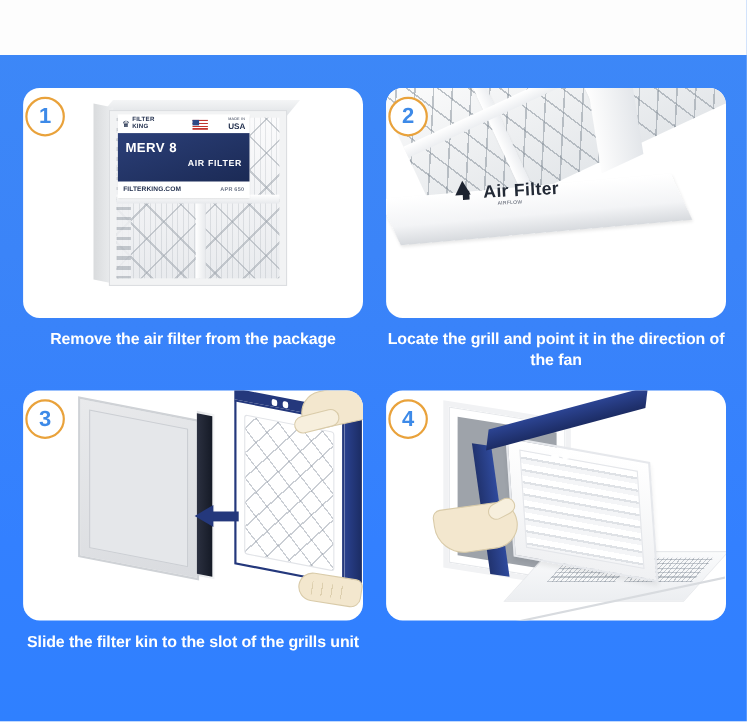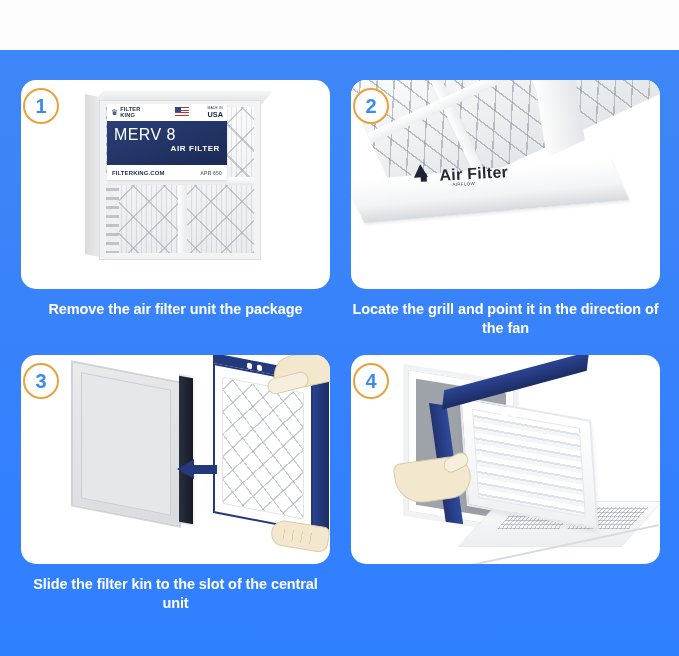--- a/index.html
+++ b/index.html
@@ -191,21 +191,21 @@
   }
   .brand-text {
     font-size: 5.6px;
     font-weight: bold;
     line-height: 5.6px;
     color: #1d2b4a;
     letter-spacing: .2px;
     text-align: left;
   }
   .usa {
-    display: flex; align-items: flex-start; gap: 18px;
+    display: flex; align-items: flex-end; gap: 18px;
   }
   .flag {
     width: 14px; height: 9px;
     background:
       linear-gradient(180deg, #c2352f 0 14.2%, #ffffff 14.2% 28.5%, #c2352f 28.5% 42.8%, #ffffff 42.8% 57.1%, #c2352f 57.1% 71.4%, #ffffff 71.4% 85.7%, #c2352f 85.7% 100%);
     position: relative;
   }
   .flag::after {
     content: "";
     position: absolute; left: 0; top: 0;
@@ -219,21 +219,21 @@
   .usa-big { font-size: 7.4px; font-weight: bold; color: #1d2b4a; display: block; }
   .p1-lbl-navy {
     position: relative;
     height: 44px;
     background: linear-gradient(160deg, #2b3f78, #1b2a55);
     color: #ffffff;
     padding: 5px 7px 0 7px;
     box-sizing: border-box;
   }
   .merv {
-    font-size: 16px; font-weight: normal; letter-spacing: .4px; line-height: 17px;
+    font-size: 12px; font-weight: bold; letter-spacing: .4px; line-height: 17px;
     font-family: "Liberation Sans Narrow", "Liberation Sans", sans-serif;
   }
   .merv-sub {
     font-size: 8px; font-weight: bold; letter-spacing: .6px;
     text-align: right; margin-top: 1px;
   }
   .p1-lbl-bot {
     height: 15px;
     background: #ffffff;
     display: flex; align-items: center; justify-content: space-between;
@@ -616,21 +616,21 @@
               </div>
               <div class="p1-lbl-bot">
                 <span class="site">FILTERKING.COM</span>
                 <span class="apr">APR 650</span>
               </div>
             </div>
           </div>
         </div>
         <div class="badge">1</div>
       </div>
-      <div class="caption">Remove the air filter unit the package</div>
+      <div class="caption">Remove the air filter from the package</div>
     </div>
 
     <div class="cell cell-2">
       <div class="card">
         <div class="art">
           <div class="p2-wrap">
             <div class="p2-body">
               <div class="p2-media"></div>
               <div class="p2-grid-v" style="left:120px"></div>
               <div class="p2-grid-v" style="left:212px"></div>
@@ -671,21 +671,21 @@
             </div>
           </div>
 
           <div class="hand p3-hand-top"></div>
           <div class="p3-hand-top2"></div>
           <div class="hand p3-hand-bot"></div>
           <div class="p3-hand-bot-lines"></div>
         </div>
         <div class="badge">3</div>
       </div>
-      <div class="caption">Slide the filter kin to the slot of the central unit</div>
+      <div class="caption">Slide the filter kin to the slot of the grills unit</div>
     </div>
 
     <div class="cell cell-4">
       <div class="card">
         <div class="art">
           <div class="p4-wall">
             <div class="p4-hole"></div>
           </div>
           <div class="p4-duct-top"></div>
           <div class="p4-duct-mesh1"></div>

